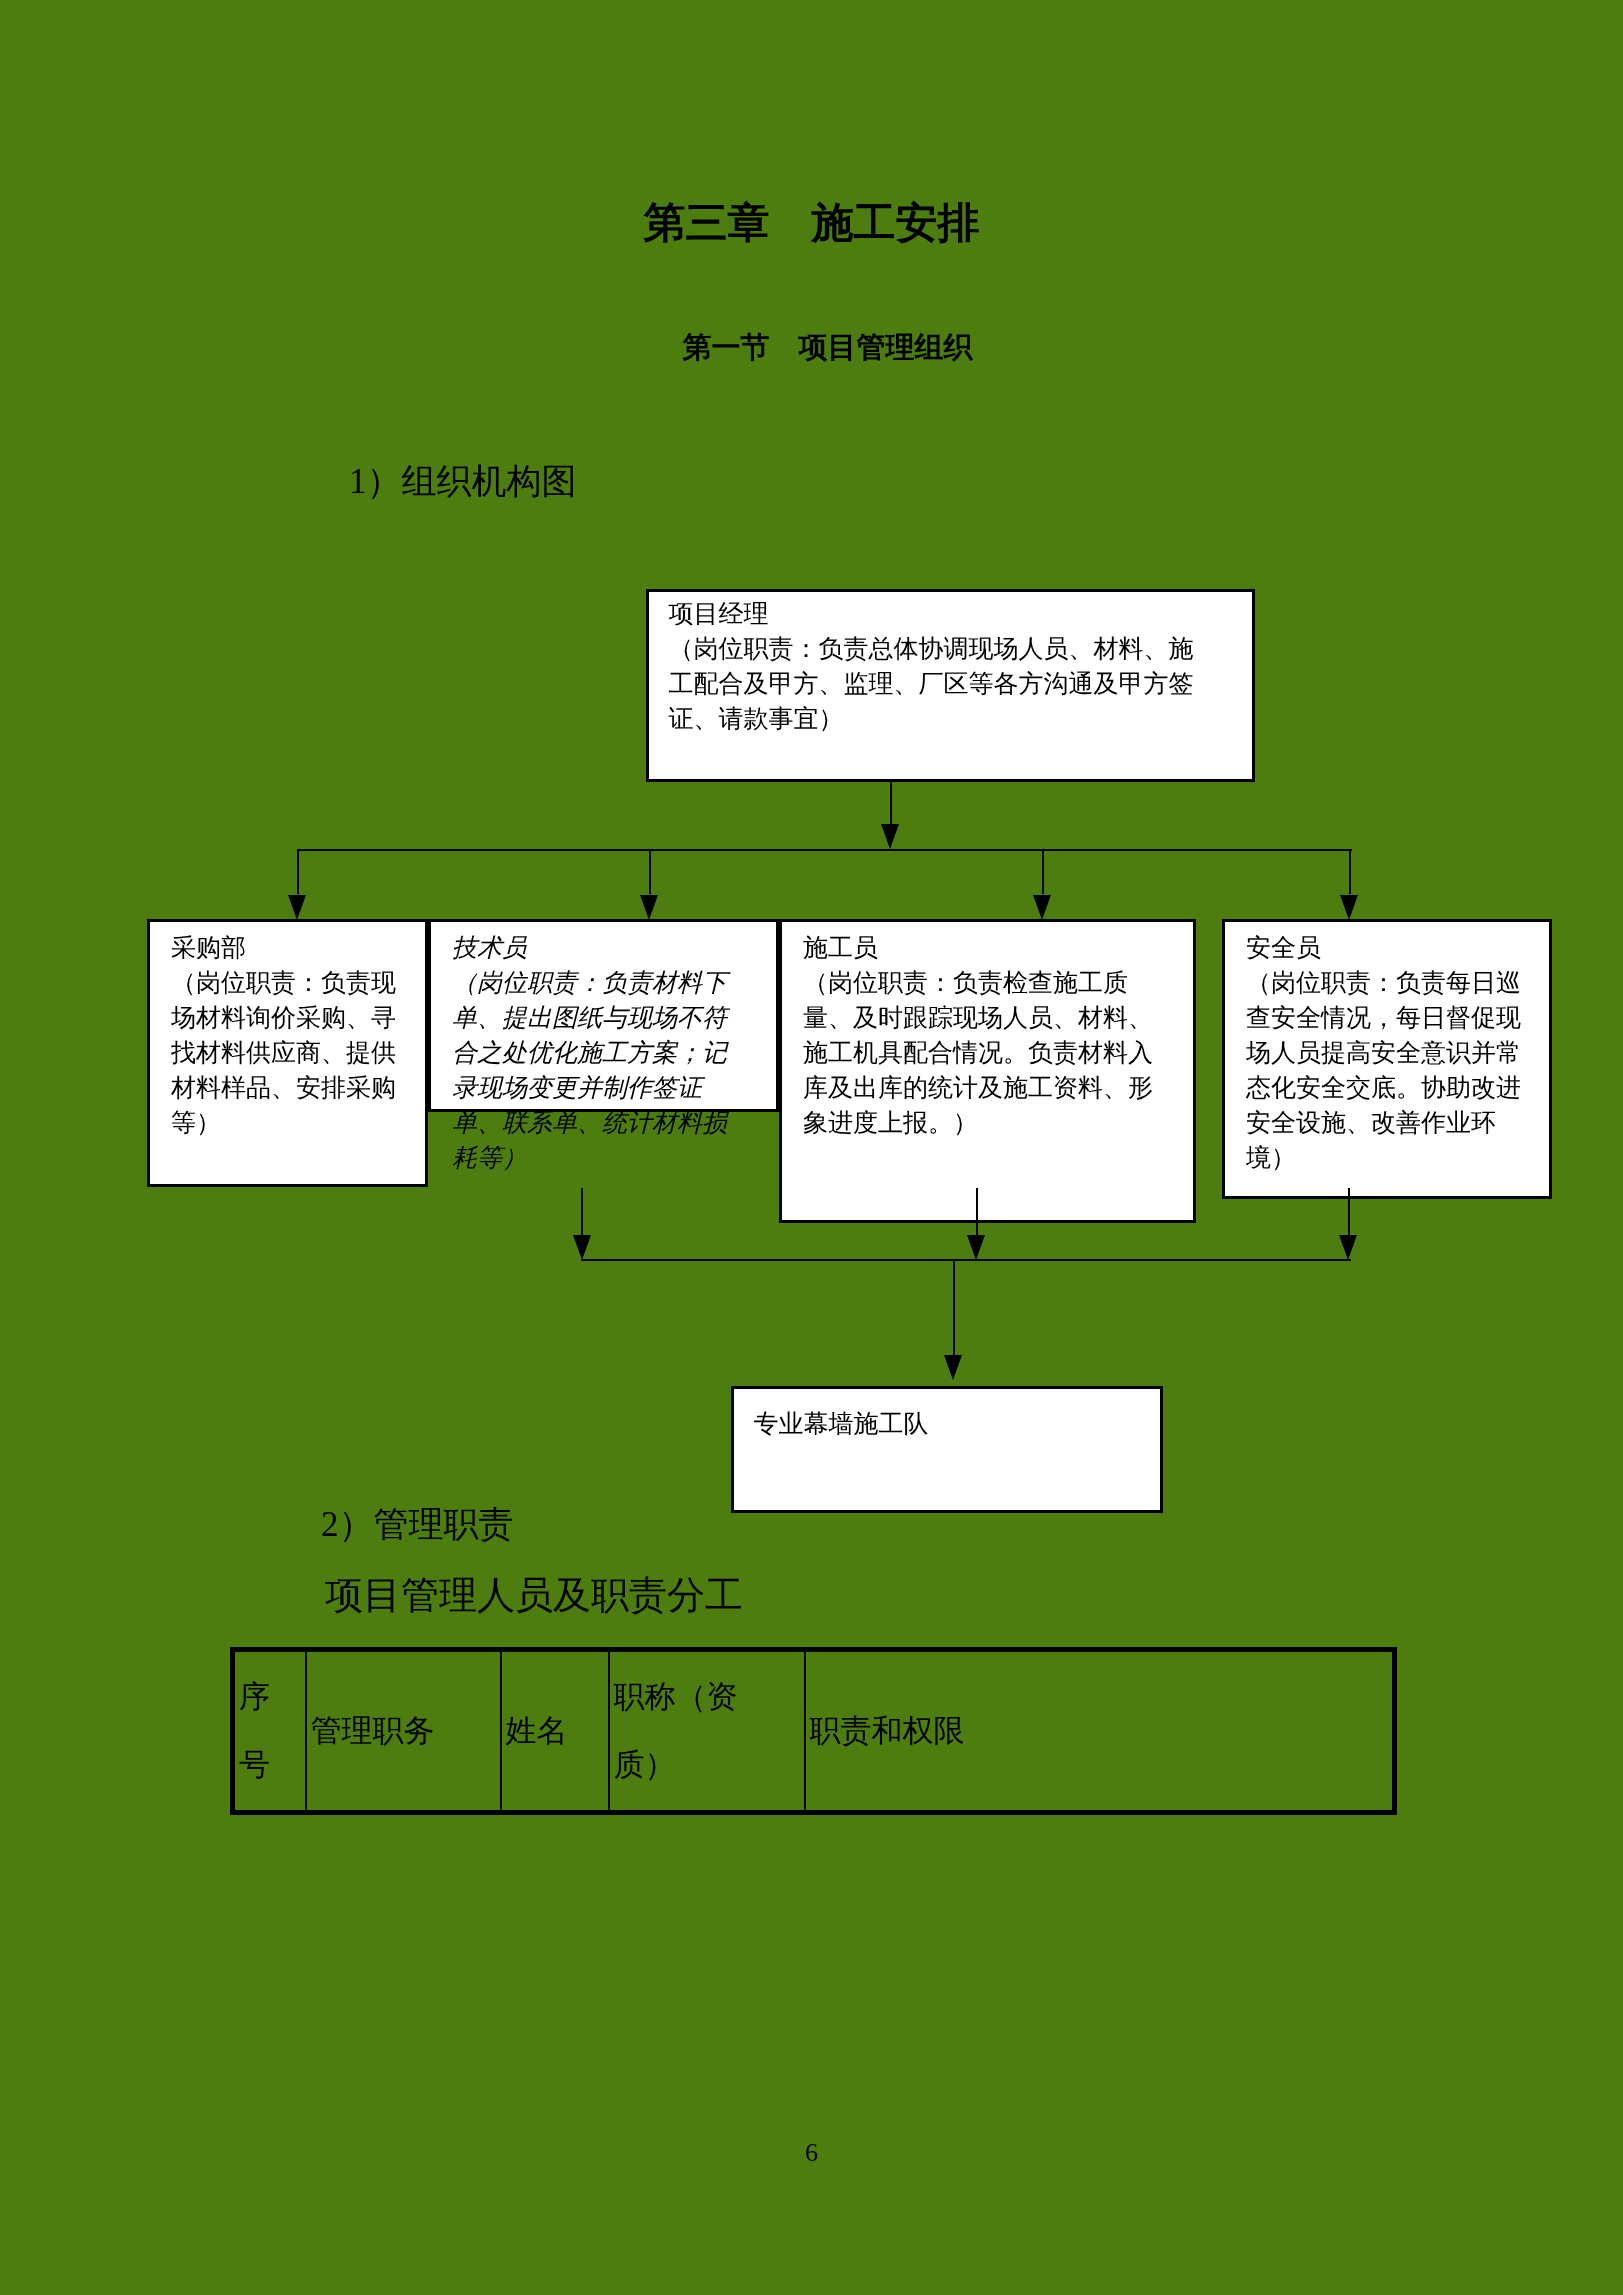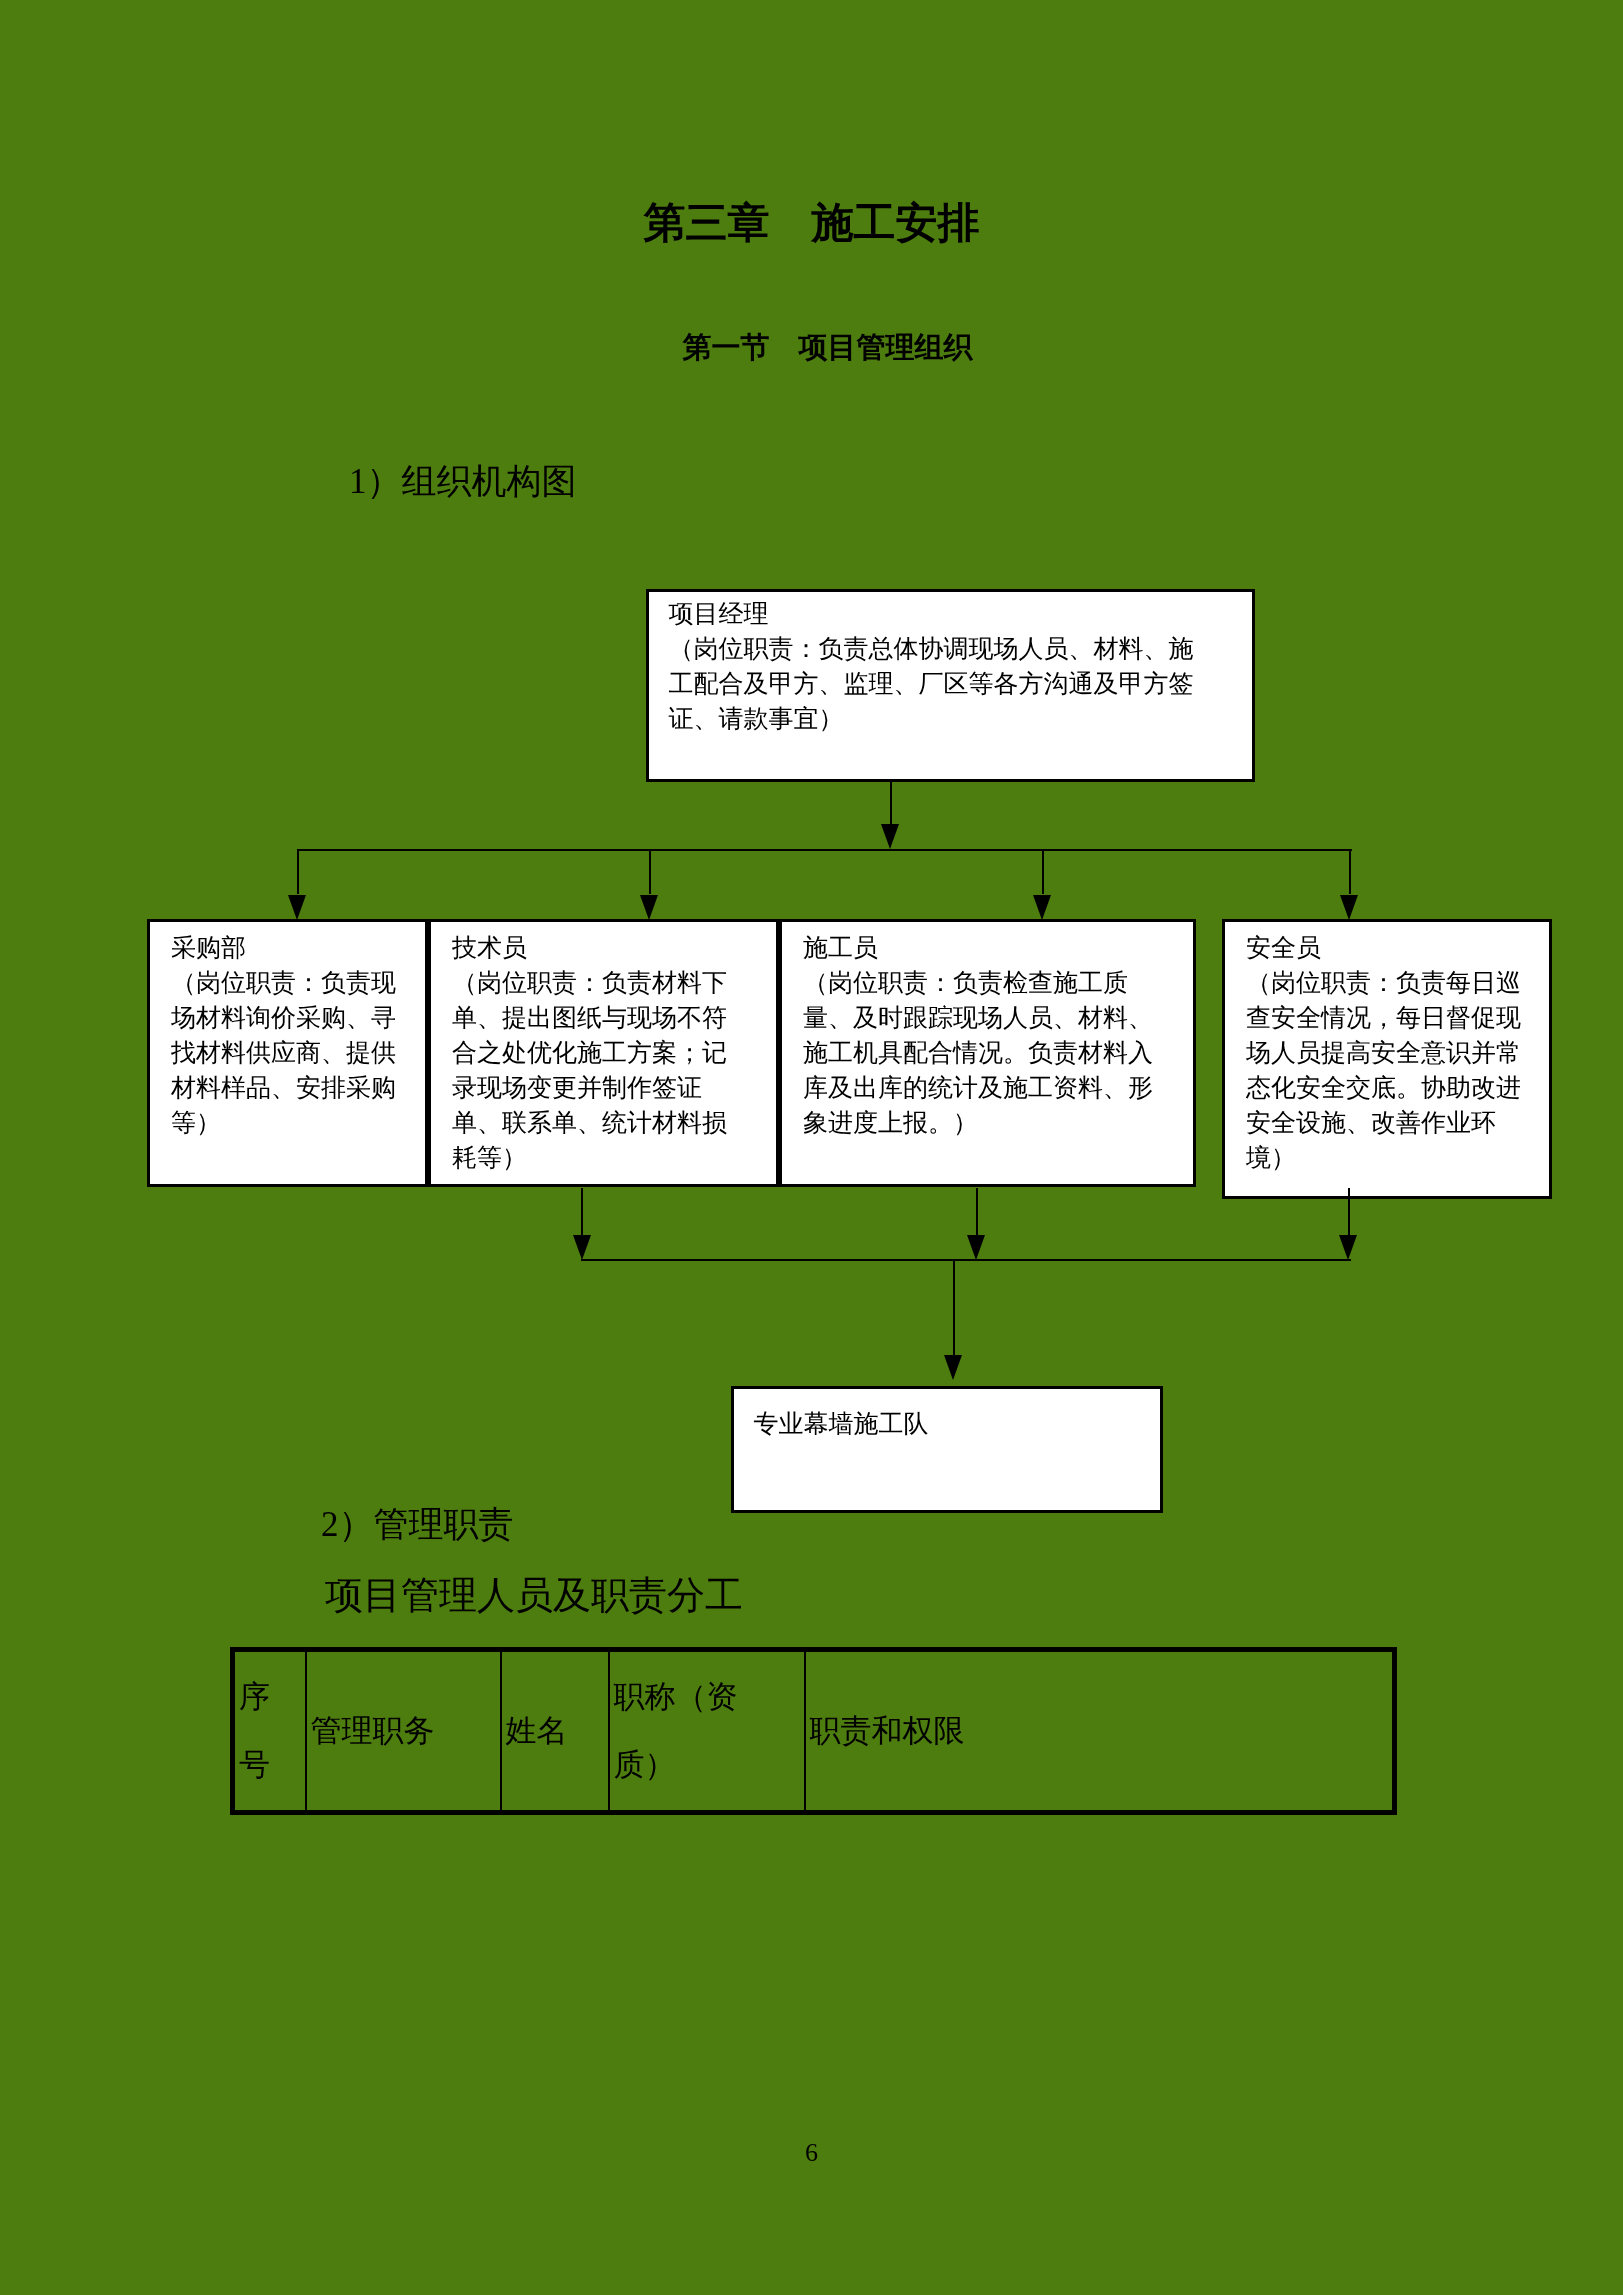--- a/index.html
+++ b/index.html
@@ -27,22 +27,22 @@
   .page-number{position:absolute;top:2138px;left:0;width:100%;text-align:center;font-size:26px;}
 
   
   .obox{
     position:absolute;border:3.3px solid #000;background:#fff;
     font-size:25px;line-height:35px;white-space:pre-line;
     padding:7.9px 9.2px 0 21px;
   }
   .obox.root{left:646px;top:589px;width:609px;height:193px;border-width:3.9px;padding:3.9px 19.6px 0 19.6px;}
   .obox.b1{left:147px;top:919px;width:281px;height:268px;}
-  .obox.b2{left:428px;top:919px;width:351px;height:268px;}
-  .obox.b3{left:779px;top:919px;width:417px;height:268px;}
+  .obox.b2{left:428px;top:919px;width:351px;height:193px;font-style:italic;}
+  .obox.b3{left:779px;top:919px;width:417px;height:304px;}
   .obox.b4{left:1222px;top:919px;width:330px;height:280px;}
   .obox.team{left:731px;top:1386px;width:432px;height:127px;border-width:3.9px;padding:17px 13px 0 19.6px;}
 
   
   .line{position:absolute;background:#000;}
   .v1{left:890px;top:782px;width:2px;height:44px;}
   .h1{left:297px;top:849px;width:1055px;height:2px;}
   .d1{left:297px;top:851px;width:2px;height:43px;}
   .d2{left:649px;top:851px;width:2px;height:43px;}
   .d3{left:1042px;top:851px;width:2px;height:43px;}

